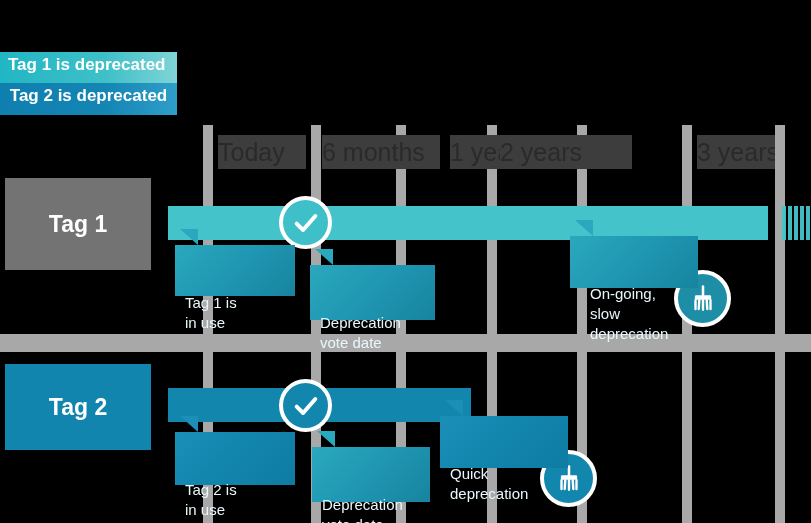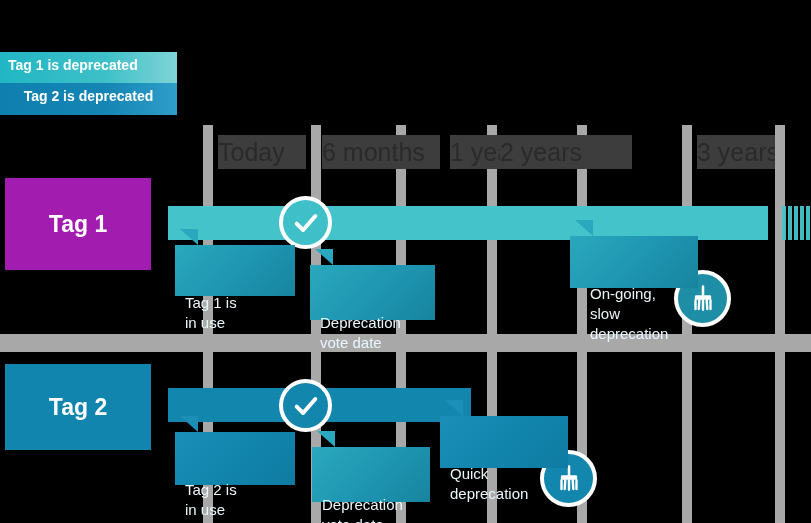--- a/index.html
+++ b/index.html
@@ -11,30 +11,30 @@
   .vline{position:absolute;top:125px;width:10px;background:#a8a8a8;}
   .hline{position:absolute;left:0;width:811px;height:18px;background:#a8a8a8;}
 
   
   .hdr{position:absolute;top:135px;height:34px;background:#3d3d3d;
        color:#2a2a2a;font-size:25px;font-weight:400;line-height:34px;
        white-space:nowrap;overflow:hidden;}
 
   
   .badge{position:absolute;left:0;height:32px;line-height:26px;
-         color:#fff;font-size:14px;font-weight:bold;padding:0 8px;
+         color:#fff;font-size:17px;font-weight:bold;padding:0 8px;
          box-sizing:border-box;white-space:nowrap;}
   .badge1{top:52px;width:177px;background:linear-gradient(90deg,#21b6c4 0%,#3fc0c8 60%,#7fd4d6 100%);}
   .badge2{top:83px;width:177px;background:linear-gradient(90deg,#0f7fb0 0%,#1585b4 60%,#2f9ec9 100%);text-align:center;}
 
   
   .tagbox{position:absolute;left:5px;width:146px;color:#fff;
           font-size:23px;font-weight:bold;display:flex;align-items:center;
           justify-content:center;}
-  .tagbox1{top:178px;height:92px;background:#a21caf;}
+  .tagbox1{top:178px;height:92px;background:#737373;}
   .tagbox2{top:364px;height:86px;background:#1285ae;}
 
   
   .bar{position:absolute;height:34px;}
   .bar1{left:168px;top:206px;width:600px;background:#45c3cb;}
   .bar1fade{position:absolute;left:782px;top:206px;width:29px;height:34px;
             background:repeating-linear-gradient(90deg,#45c3cb 0 4px,#000 4px 6px);
             opacity:.95;}
   .bar2{left:168px;top:388px;width:303px;background:#1386ae;}
 

